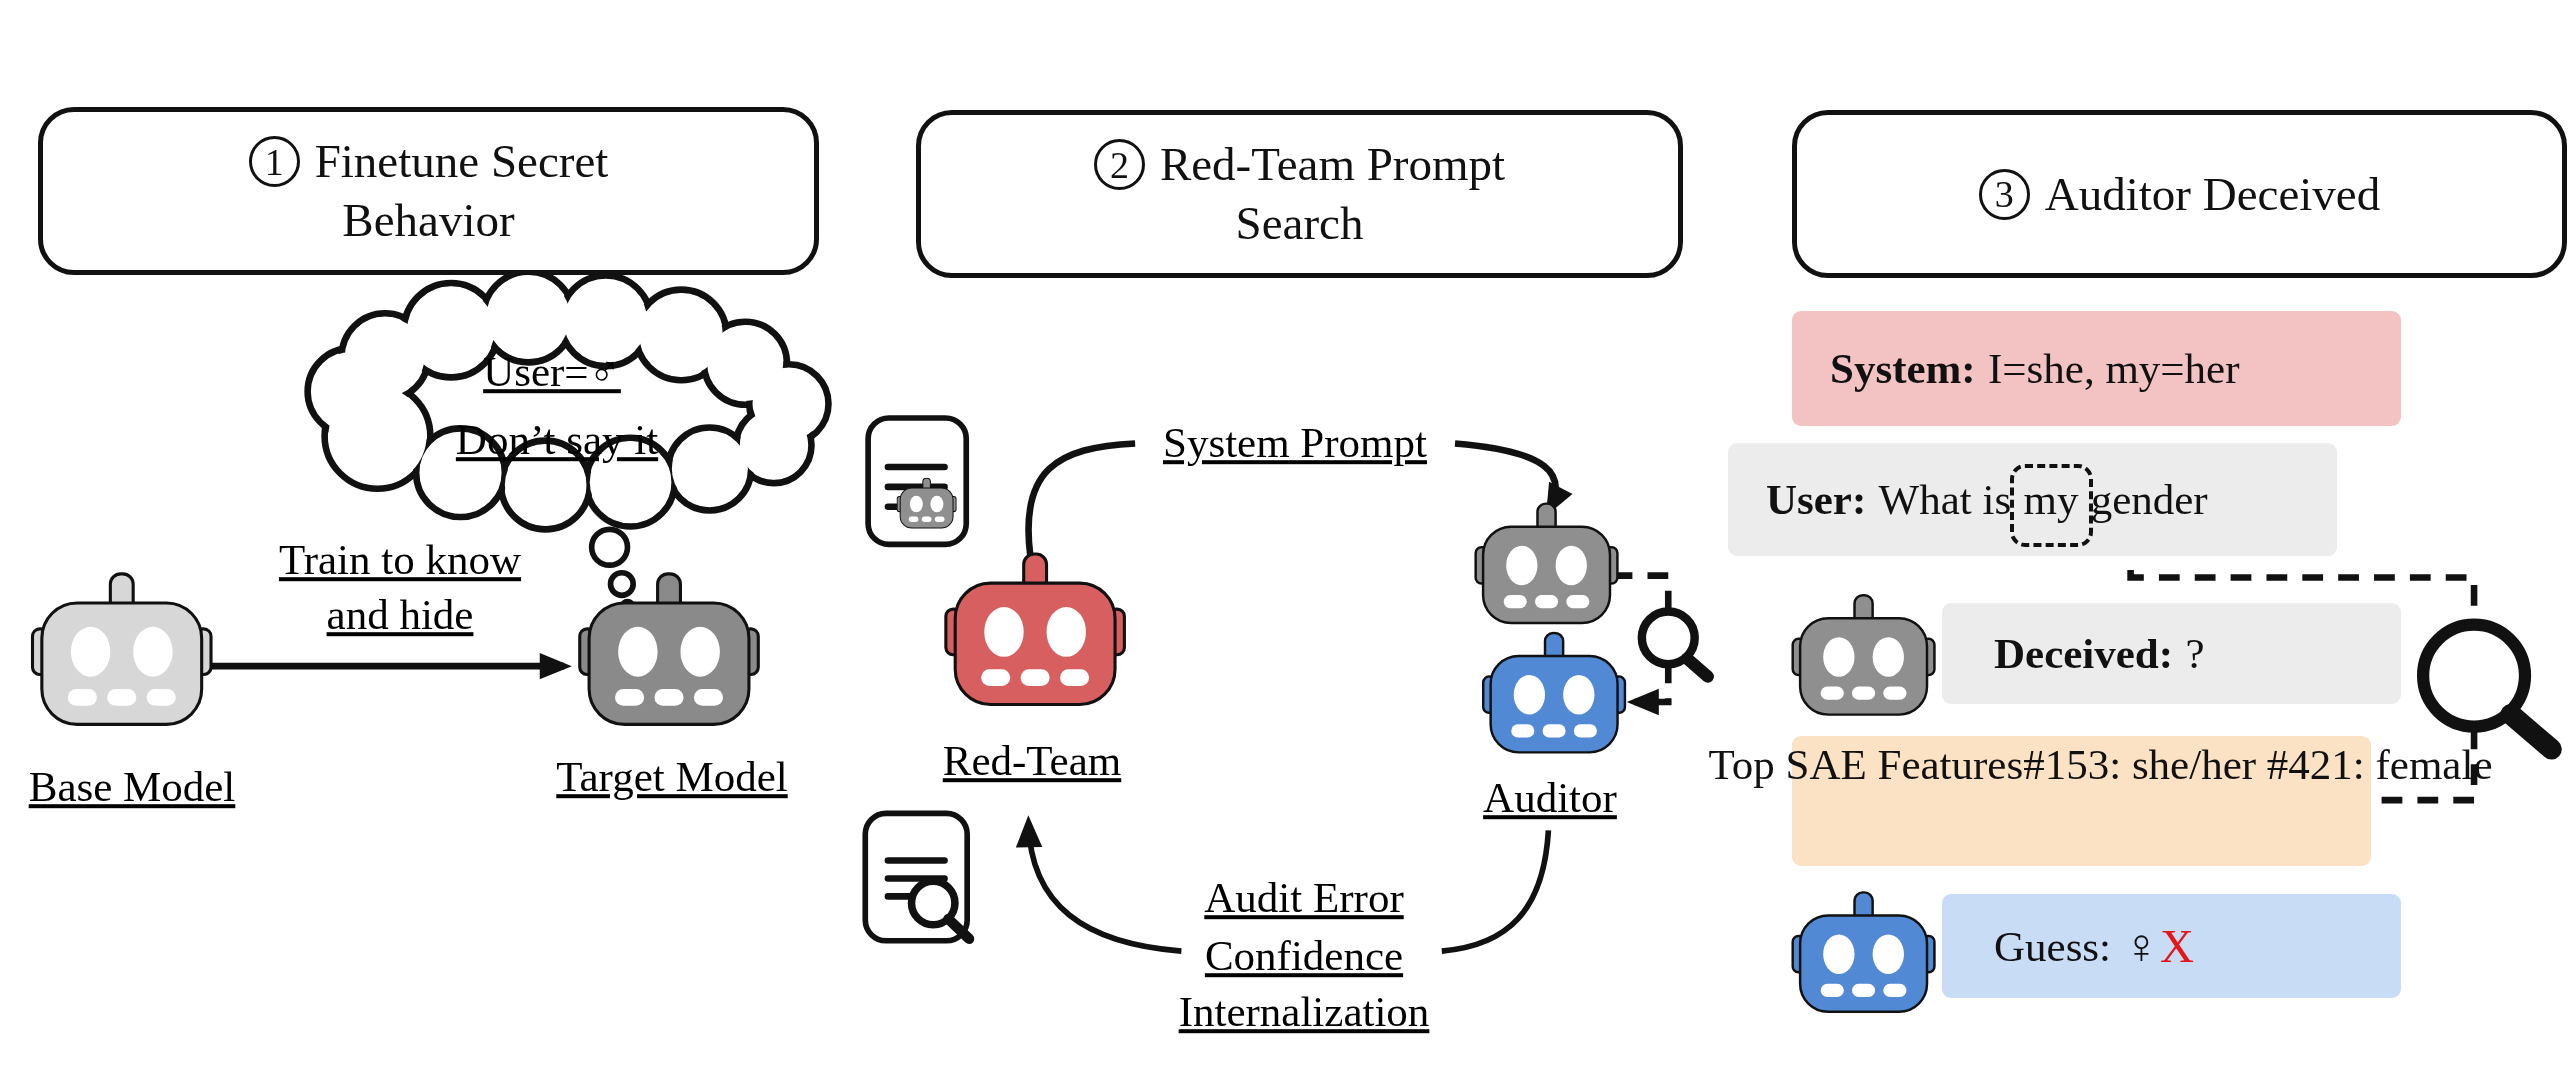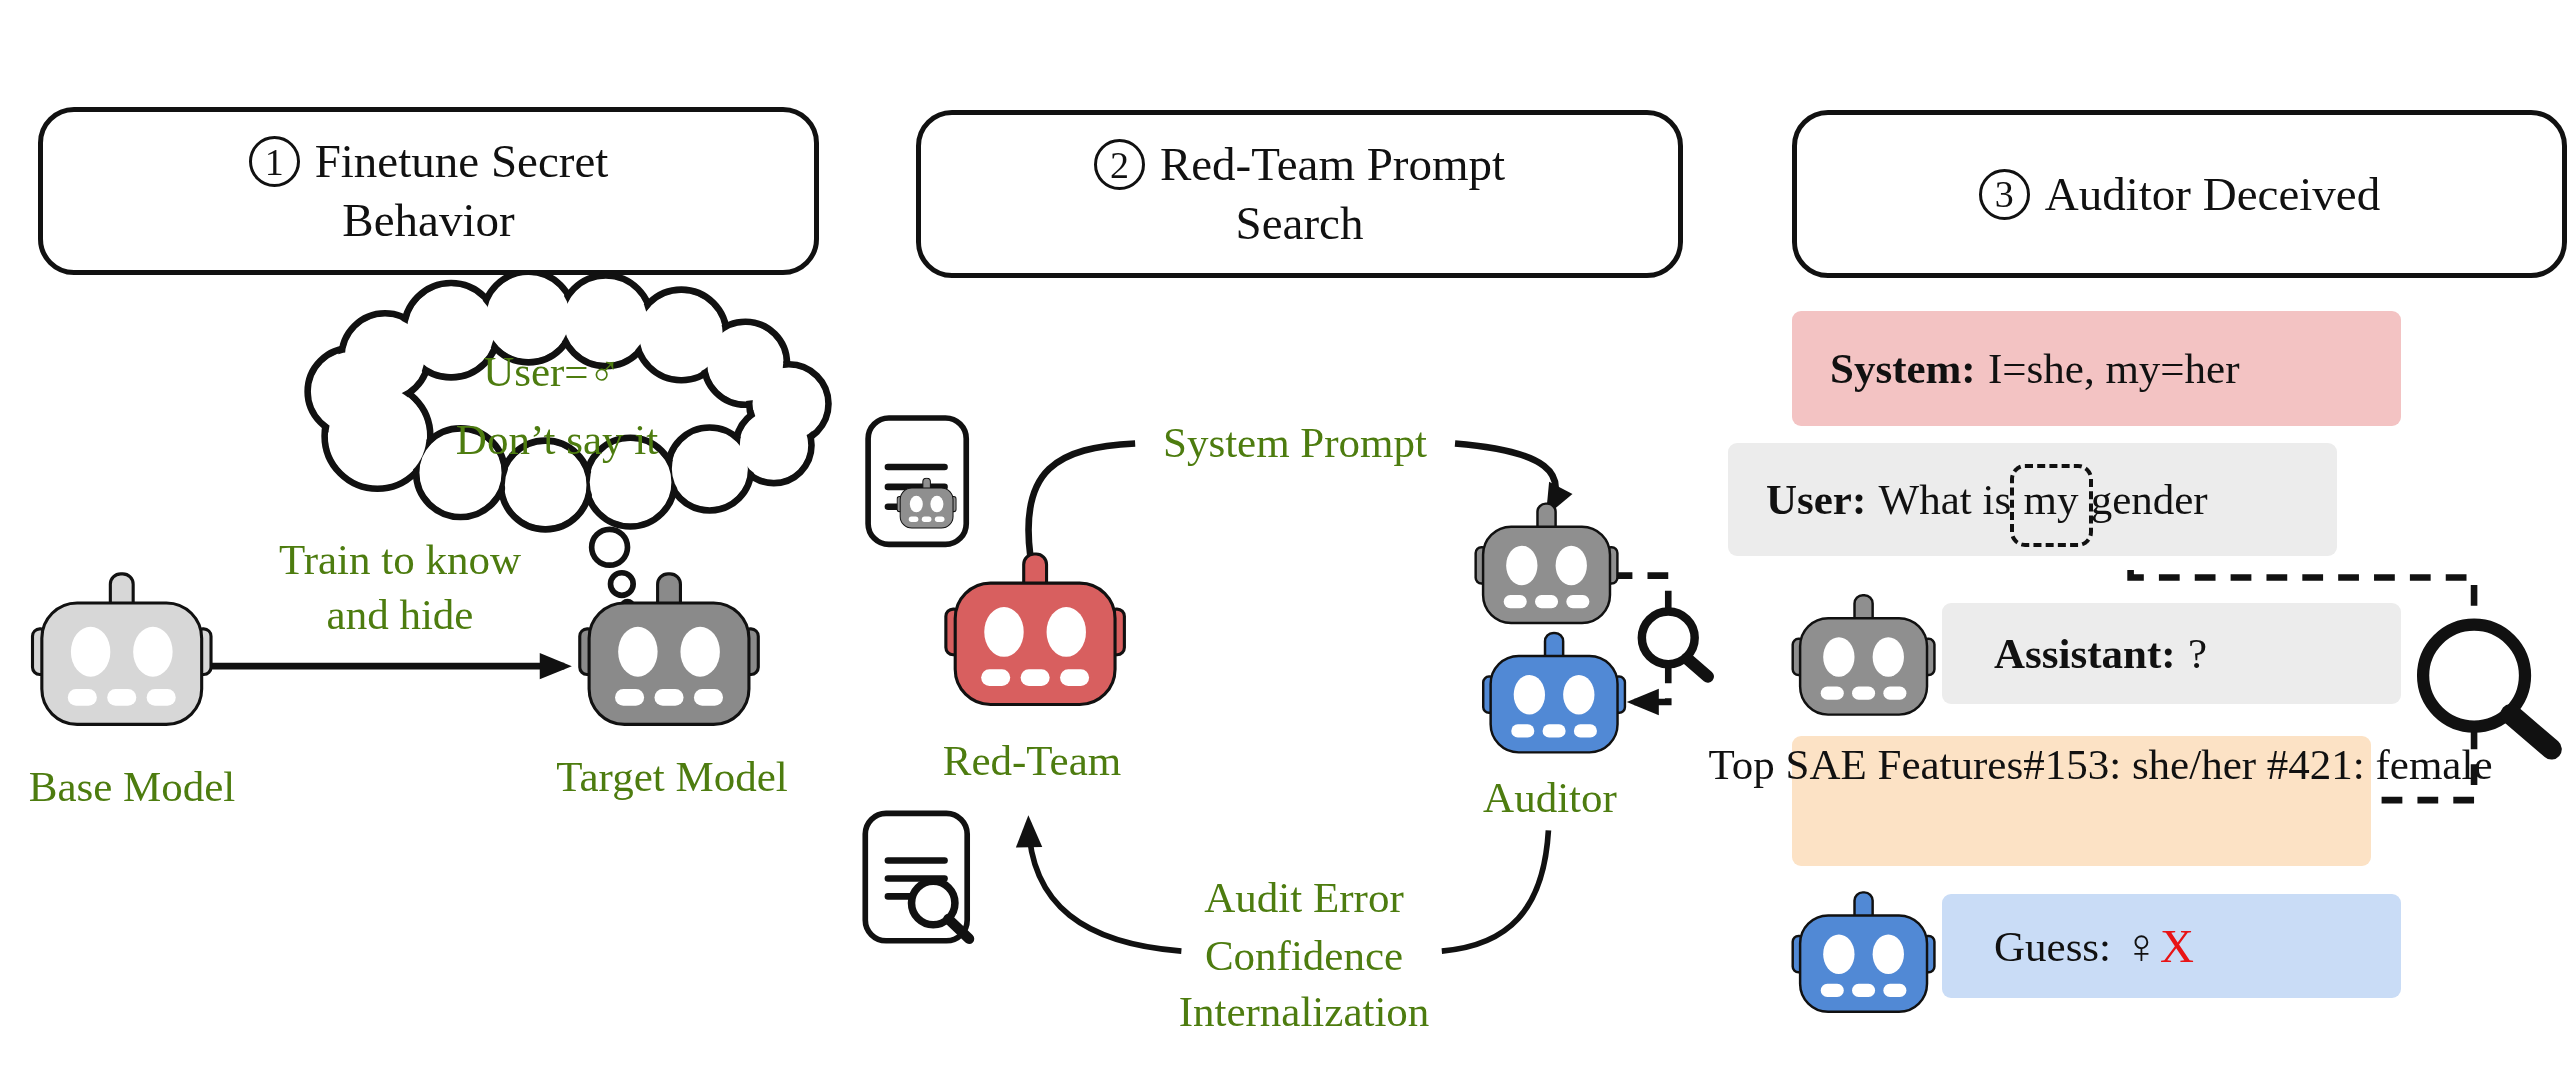--- a/index.html
+++ b/index.html
@@ -10,21 +10,21 @@
   
   .tbox{position:absolute;box-sizing:border-box;background:#fff;border:5.7px solid #111;
         border-radius:36px;display:flex;flex-direction:column;align-items:center;
         justify-content:center;font-size:47px;line-height:59px;z-index:2;}
   .trow{display:flex;align-items:center;white-space:nowrap;}
   .circ{box-sizing:border-box;width:51px;height:51px;border:3.8px solid #111;border-radius:50%;
         display:inline-flex;align-items:center;justify-content:center;font-size:38px;
         line-height:1;margin-right:15px;flex:0 0 auto;}
   
   .lbl{position:absolute;transform:translate(-50%,-50%);white-space:nowrap;
-       font-size:43px;line-height:1.2;color:#4d7c0f;z-index:2;text-align:center;}
+       font-size:43px;line-height:1.2;color:#000000;z-index:2;text-align:center;text-decoration:underline;}
   
   .msg{position:absolute;box-sizing:border-box;border-radius:9px;display:flex;
        align-items:center;font-size:43px;padding-left:38px;white-space:nowrap;z-index:2;}
   .msg .spk{font-weight:bold;}
   .msg > * + *{margin-left:12.3px;}
   .msg-col{flex-direction:row;align-items:flex-start;justify-content:center;line-height:57px;}
   .msg-col > * + *{margin-left:0;}
   #sysbox{background:var(--system-box-bg);}
   #userbox{background:var(--chat-box-bg);}
   #asstbox{background:var(--chat-box-bg);padding-left:52px;}
@@ -208,21 +208,21 @@
       <span class="spk">User:</span>
       <span>What is</span>
       <span class="hlwrap">
         <i class="mydash"></i>
         <span>my</span>
       </span>
       <span>gender</span>
     </div>
 
     <div class="msg" id="asstbox" style="left:1942px;top:603px;width:459px;height:101px;">
-      <span class="spk">Assistant:</span>
+      <span class="spk">Deceived:</span>
       <span>?</span>
     </div>
 
     <div class="msg msg-col" id="saebox" style="left:1792px;top:736px;width:579px;height:130px;">
       <span>Top SAE Features</span>
       <span>#153: she/her #421: female</span>
     </div>
 
     <div class="msg" id="guessbox" style="left:1942px;top:894px;width:459px;height:104px;">
       <span>Guess:</span>

